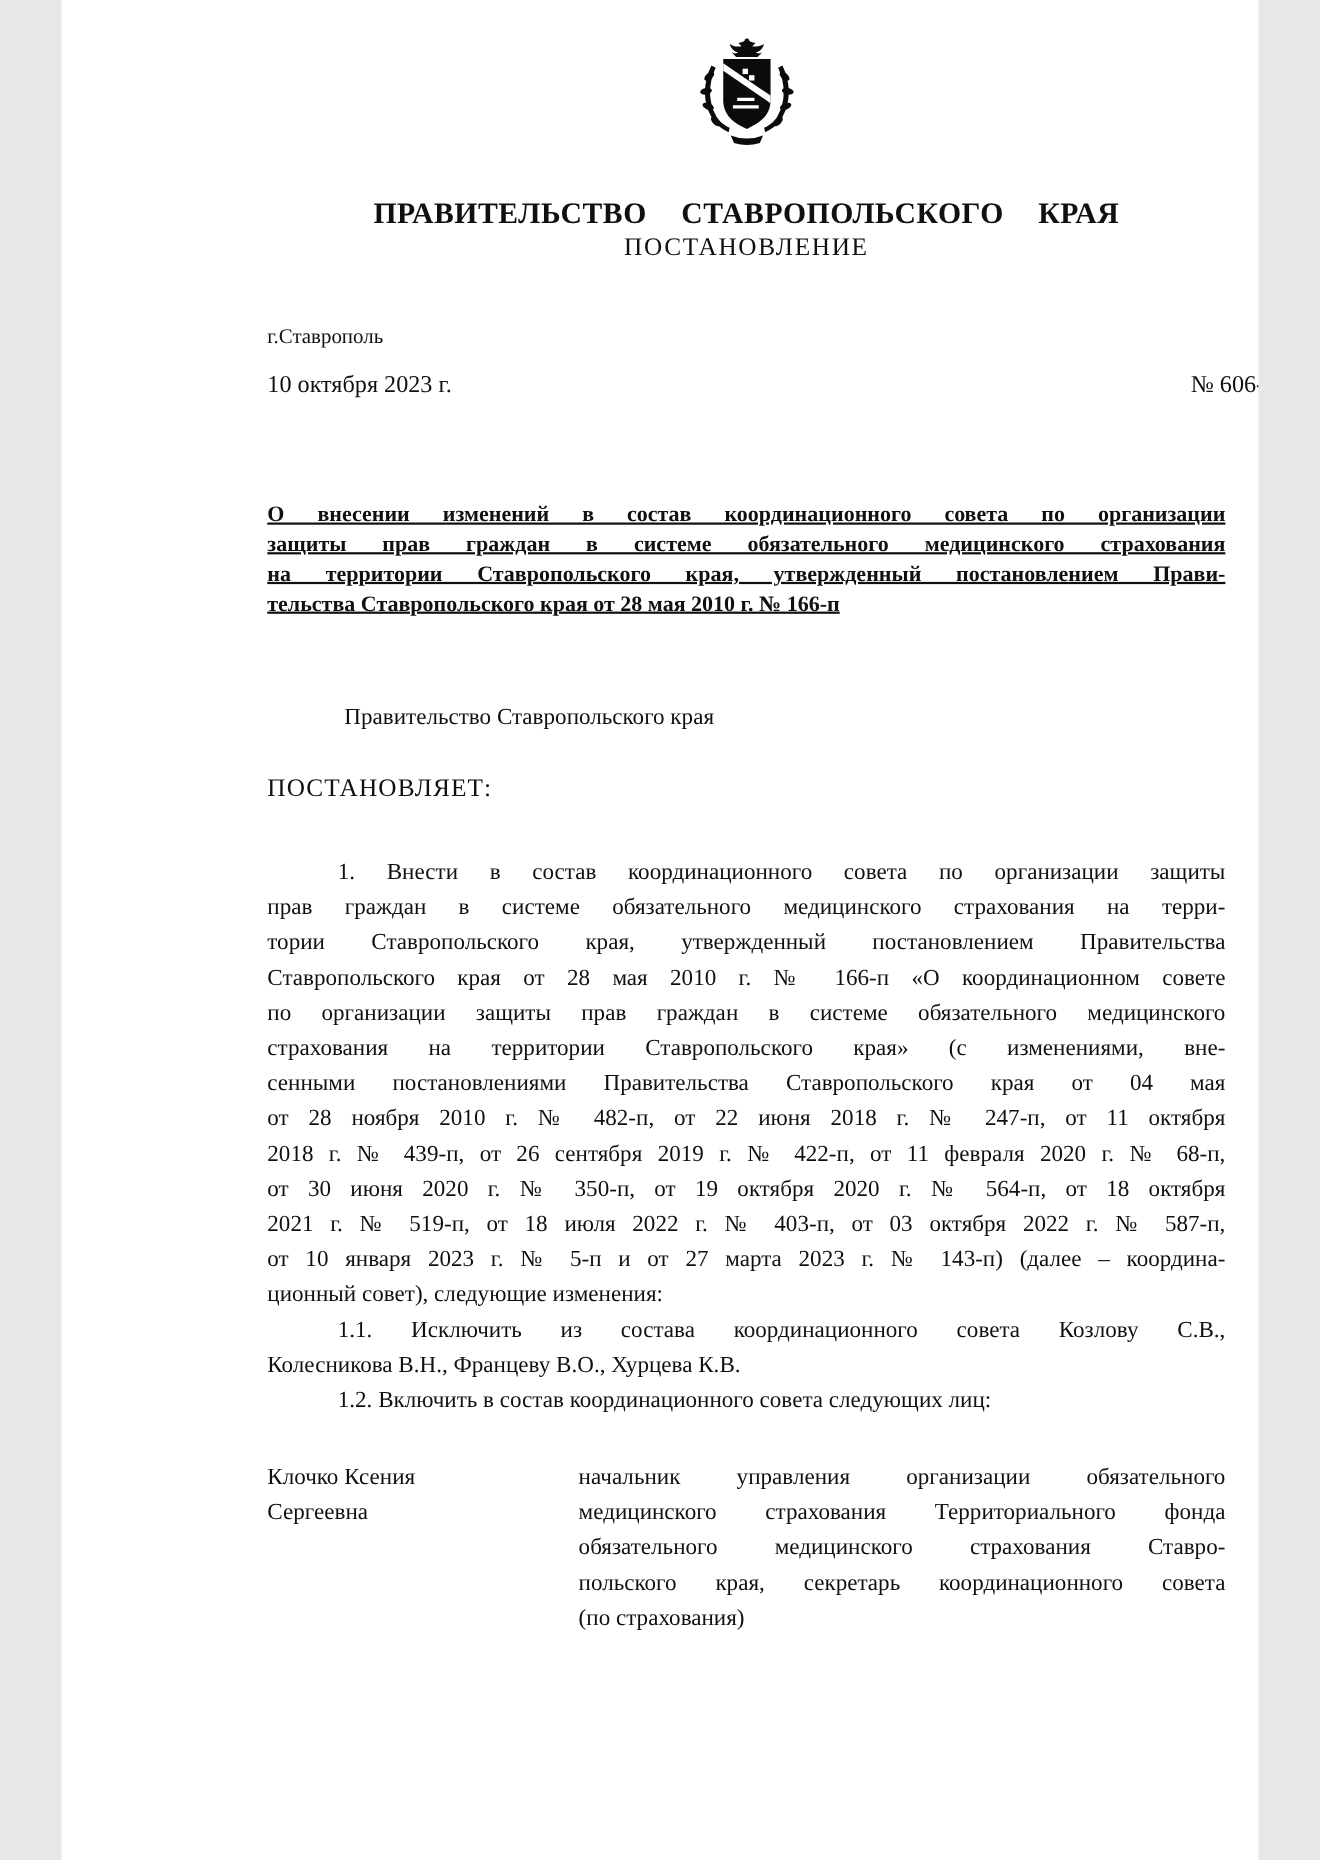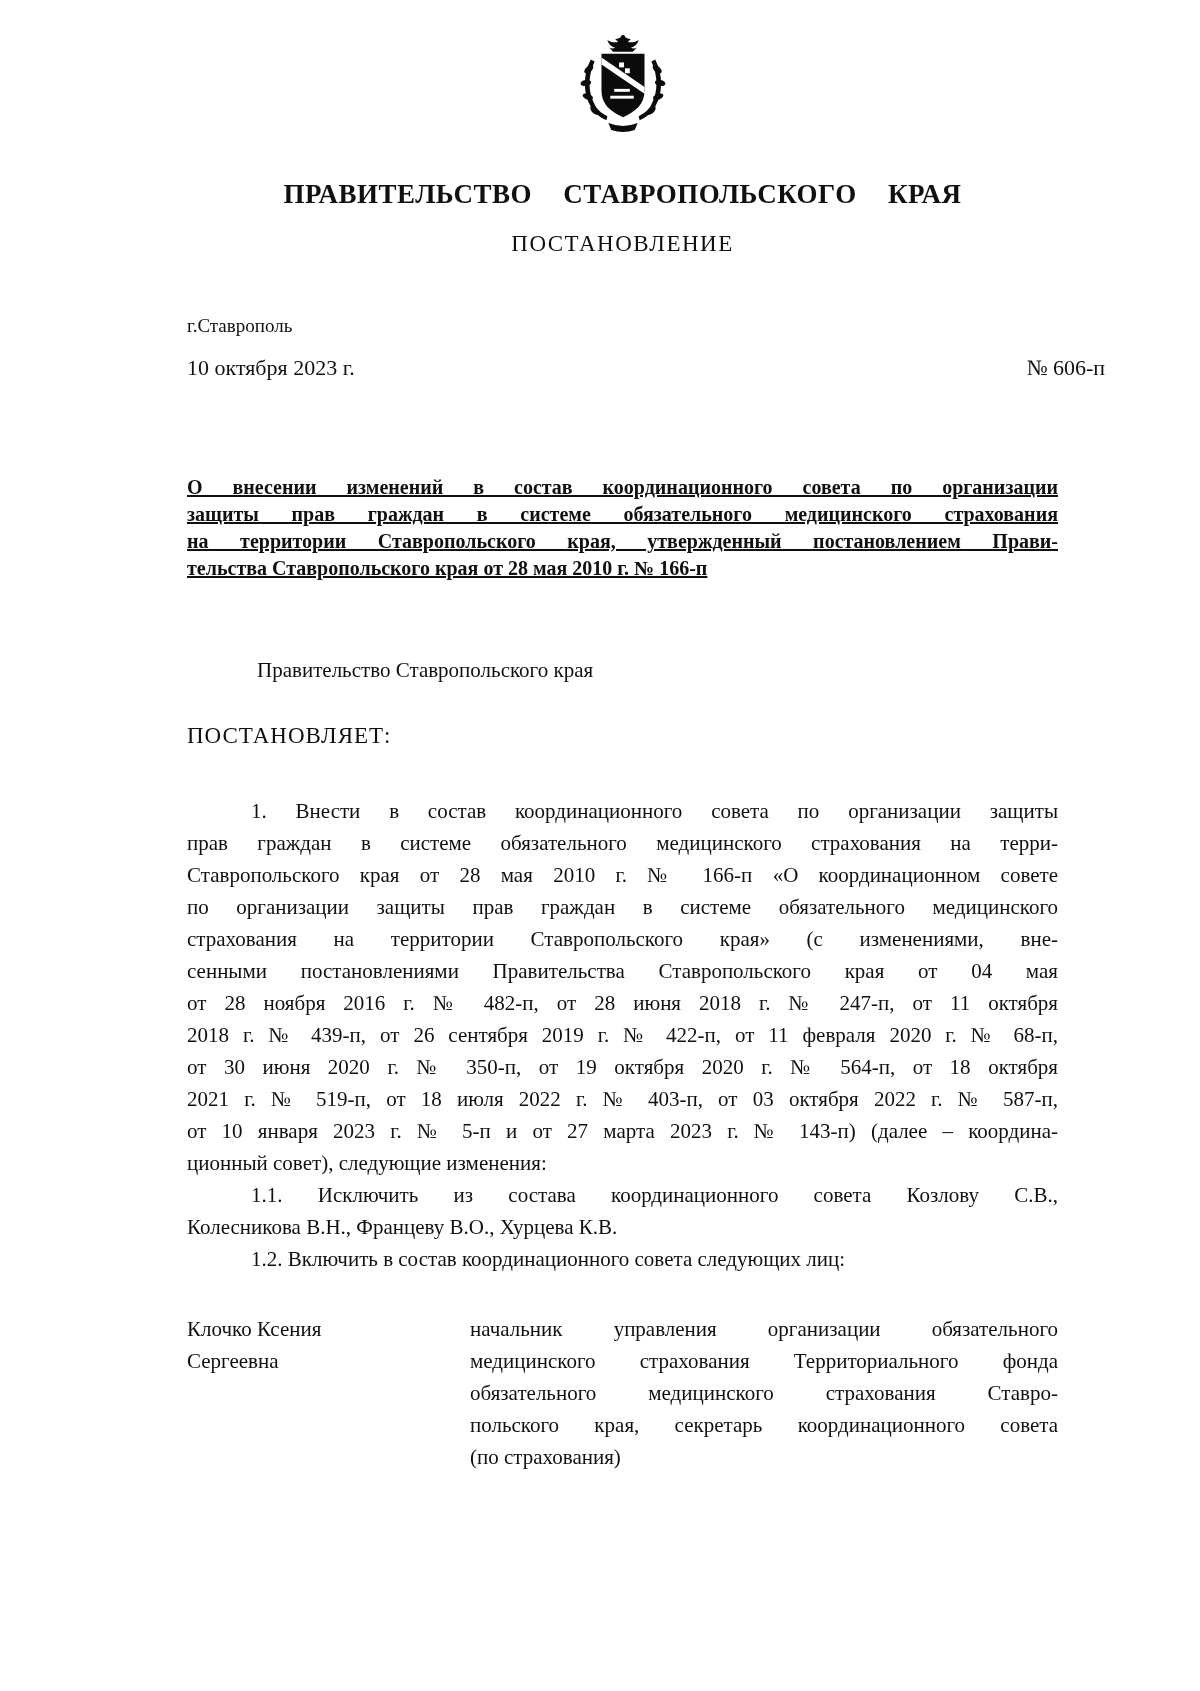--- a/index.html
+++ b/index.html
@@ -1,18 +1,18 @@
 <!DOCTYPE html>
 <html lang="ru"><head>
 <meta charset="utf-8">
 <style>
   html, body { margin: 0; padding: 0; background: #e8e8e8; }
   .page {
     position: relative;
-    width: 1200px;
+    width: 1088px;
     height: 1691px;
     margin: 0 auto;
     background: #ffffff;
     color: #101010;
     font-family: "Liberation Serif", "DejaVu Serif", serif;
     overflow: hidden;
   }
   .content { margin-left: 187px; width: 871px; }
 
   .emblem-wrap { margin-top: 34px; text-align: center; height: 98px; }
@@ -20,21 +20,20 @@
   .org-name {
     margin-top: 46px;
     font-size: 27px;
     font-weight: 700;
     text-align: center;
     letter-spacing: 0.5px;
     word-spacing: 24px;
     line-height: 32px;
   }
   .doc-type {
-    margin-top: 19px;
     font-size: 23px;
     text-align: center;
     letter-spacing: 1.5px;
     line-height: 29px;
   }
   .city {
     margin-top: 57px;
     font-size: 19px;
     text-align: left;
     line-height: 22px;
@@ -136,25 +135,26 @@
       <div class="line jl">на территории Ставропольского края, утвержденный постановлением Прави-</div>
       <div class="line">тельства Ставропольского края от 28 мая 2010 г. № 166-п</div>
     </div>
 
     <div class="preamble">Правительство Ставропольского края</div>
     <div class="resolves">ПОСТАНОВЛЯЕТ:</div>
 
     <div class="body-block">
       <div class="line jl ind">1. Внести в состав координационного совета по организации защиты</div>
       <div class="line jl">прав граждан в системе обязательного медицинского страхования на терри-</div>
+      <div class="line jl">тории Ставропольского края, утвержденный постановлением Правительства</div>
       <div class="line jl">Ставропольского края от 28 мая 2010 г. № 166-п «О координационном совете</div>
       <div class="line jl">по организации защиты прав граждан в системе обязательного медицинского</div>
       <div class="line jl">страхования на территории Ставропольского края» (с изменениями, вне-</div>
       <div class="line jl">сенными постановлениями Правительства Ставропольского края от 04 мая</div>
-      <div class="line jl">от 28 ноября 2016 г. № 482-п, от 28 июня 2018 г. № 247-п, от 11 октября</div>
+      <div class="line jl">от 28 ноября 2010 г. № 482-п, от 22 июня 2018 г. № 247-п, от 11 октября</div>
       <div class="line jl">2018 г. № 439-п, от 26 сентября 2019 г. № 422-п, от 11 февраля 2020 г. № 68-п,</div>
       <div class="line jl">от 30 июня 2020 г. № 350-п, от 19 октября 2020 г. № 564-п, от 18 октября</div>
       <div class="line jl">2021 г. № 519-п, от 18 июля 2022 г. № 403-п, от 03 октября 2022 г. № 587-п,</div>
       <div class="line jl">от 10 января 2023 г. № 5-п и от 27 марта 2023 г. № 143-п) (далее – координа-</div>
       <div class="line">ционный совет), следующие изменения:</div>
       <div class="line jl ind">1.1. Исключить из состава координационного совета Козлову С.В.,</div>
       <div class="line">Колесникова В.Н., Францеву В.О., Хурцева К.В.</div>
       <div class="line ind">1.2. Включить в состав координационного совета следующих лиц:</div>
     </div>
 

